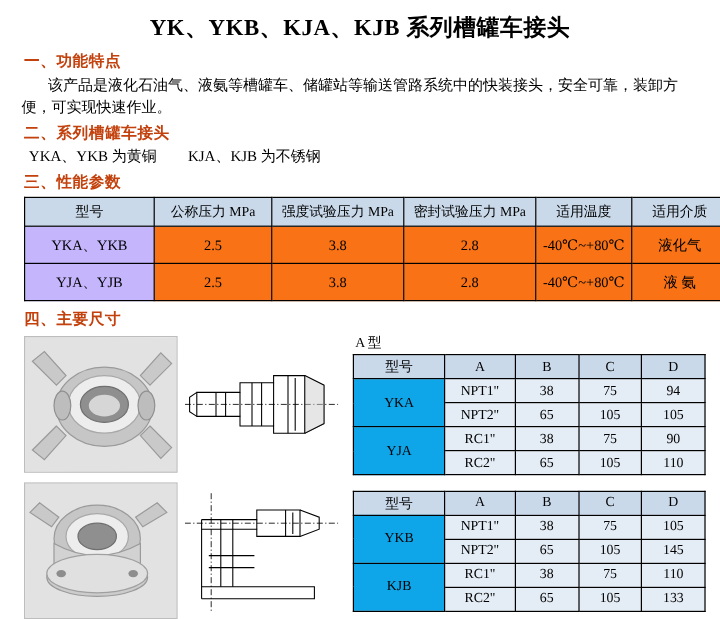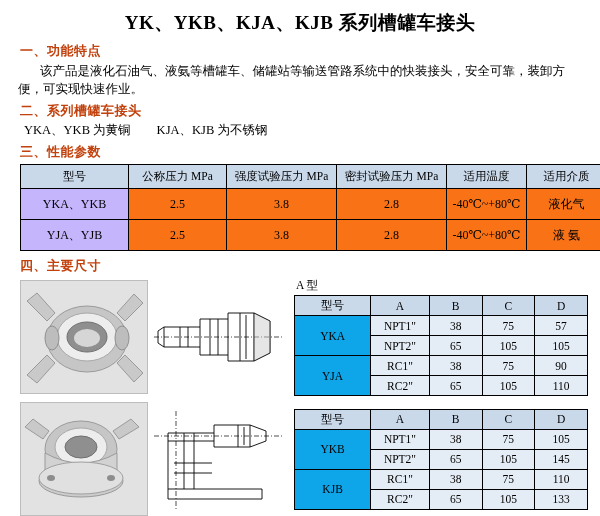--- a/index.html
+++ b/index.html
@@ -261,21 +261,21 @@
                 <td>C</td>
                 <td>D</td>
               </tr>
             </thead>
             <tbody>
               <tr>
                 <td class="modelcell" rowspan="2">YKA</td>
                 <td>NPT1"</td>
                 <td>38</td>
                 <td>75</td>
-                <td>57</td>
+                <td>94</td>
               </tr>
               <tr>
                 <td>NPT2"</td>
                 <td>65</td>
                 <td>105</td>
                 <td>105</td>
               </tr>
               <tr>
                 <td class="modelcell" rowspan="2">YJA</td>
                 <td>RC1"</td>

